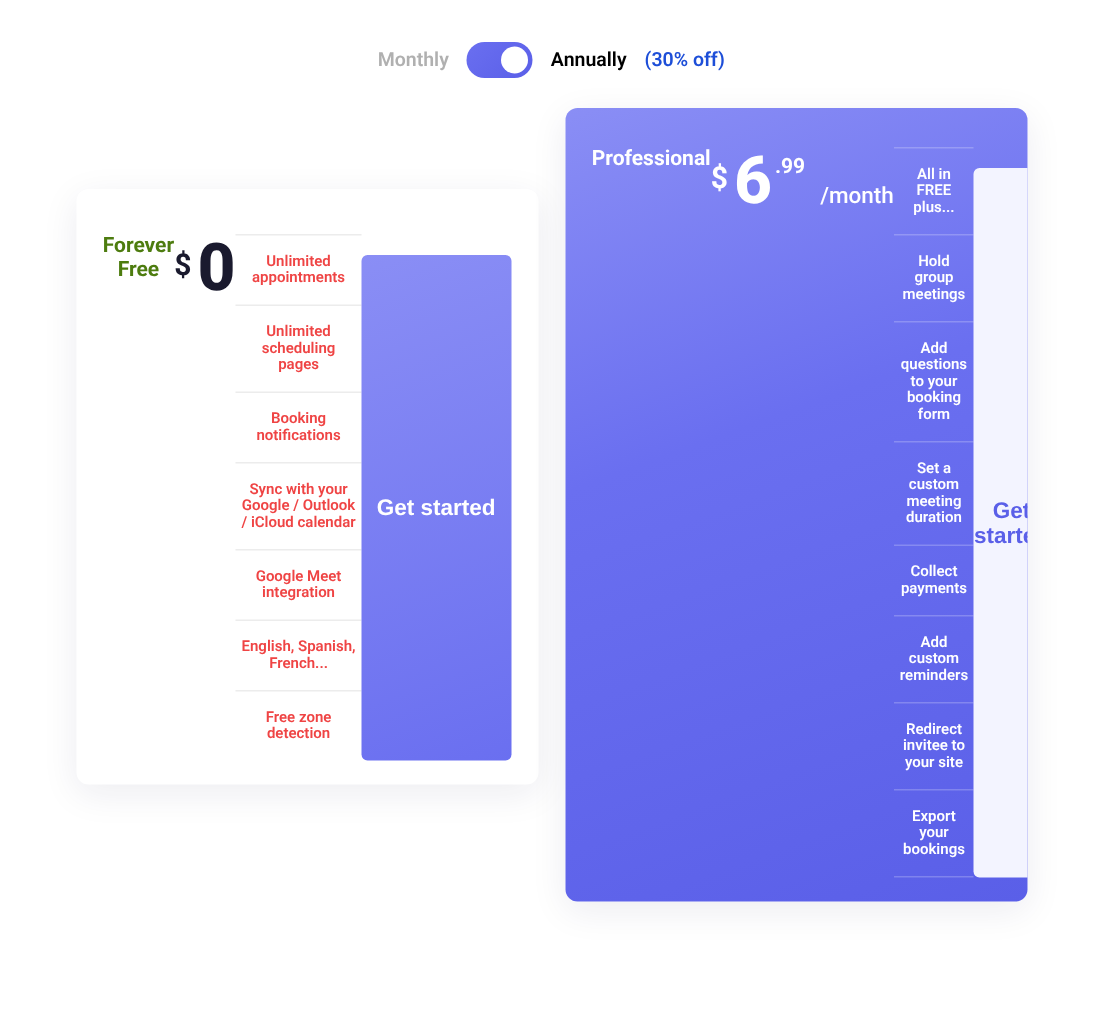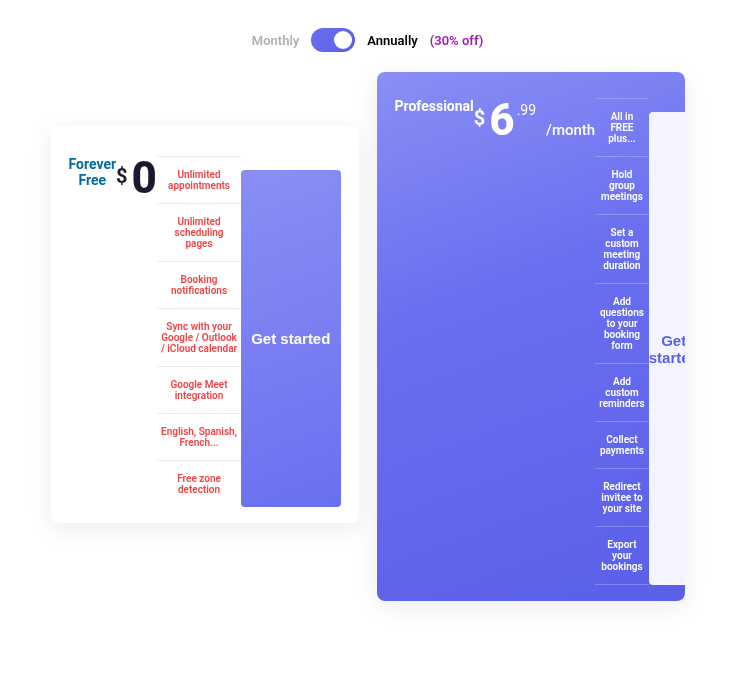--- a/index.html
+++ b/index.html
@@ -16,21 +16,21 @@
       display: flex;
       align-items: center;
       justify-content: center;
       gap: 12px;
       padding: 28px 0 20px;
       font-size: 13px;
       font-weight: 600;
     }
     .billing-label-monthly { color: #b0b0b0; }
     .billing-label-annually { color: #000000; }
-    .discount { color: #a21caf; }
+    .discount { color: #1d4ed8; }
 
     .toggle {
       position: relative;
       width: 44px;
       height: 24px;
       background: linear-gradient(135deg, #6a6ff0, #5a5fe8);
       border-radius: 999px;
       cursor: pointer;
     }
     .toggle-knob {
@@ -70,21 +70,21 @@
       color: #fff;
       padding: 26px 18px 16px;
     }
 
     .plan-name {
       text-align: center;
       font-size: 14px;
       font-weight: 700;
       margin-bottom: 14px;
     }
-    .card-free .plan-name { color: #0369a1; }
+    .card-free .plan-name { color: #4d7c0f; }
     .card-pro  .plan-name { color: #fff; }
 
     .price-row {
       display: flex;
       align-items: baseline;
       justify-content: center;
       gap: 4px;
       margin-bottom: 16px;
     }
     .currency {
@@ -93,21 +93,21 @@
       position: relative;
       top: -10px;
     }
     .price-whole {
       font-size: 44px;
       font-weight: 800;
       line-height: 1;
     }
     .price-cents {
       font-size: 14px;
-      font-weight: 400;
+      font-weight: 700;
       position: relative;
       top: -20px;
       margin-left: -2px;
     }
     .period {
       font-size: 15px;
       font-weight: 500;
       margin-left: 6px;
     }
     .card-free .currency, .card-free .price-whole { color: #1a1a2e; }
@@ -183,24 +183,24 @@
       <div class="plan-name">Professional</div>
       <div class="price-row">
         <span class="currency">$</span>
         <span class="price-whole">6</span>
         <span class="price-cents">.99</span>
         <span class="period">/month</span>
       </div>
       <ul class="features">
         <li>All in FREE plus...</li>
         <li>Hold group meetings</li>
+        <li>Add questions to your booking form</li>
         <li>Set a custom meeting duration</li>
-        <li>Add questions to your booking form</li>
+        <li>Collect payments</li>
         <li>Add custom reminders</li>
-        <li>Collect payments</li>
         <li>Redirect invitee to your site</li>
         <li>Export your bookings</li>
       </ul>
       <button class="cta cta-pro">Get started</button>
     </div>
 
   </div>
 </div>
 
 </body></html>

